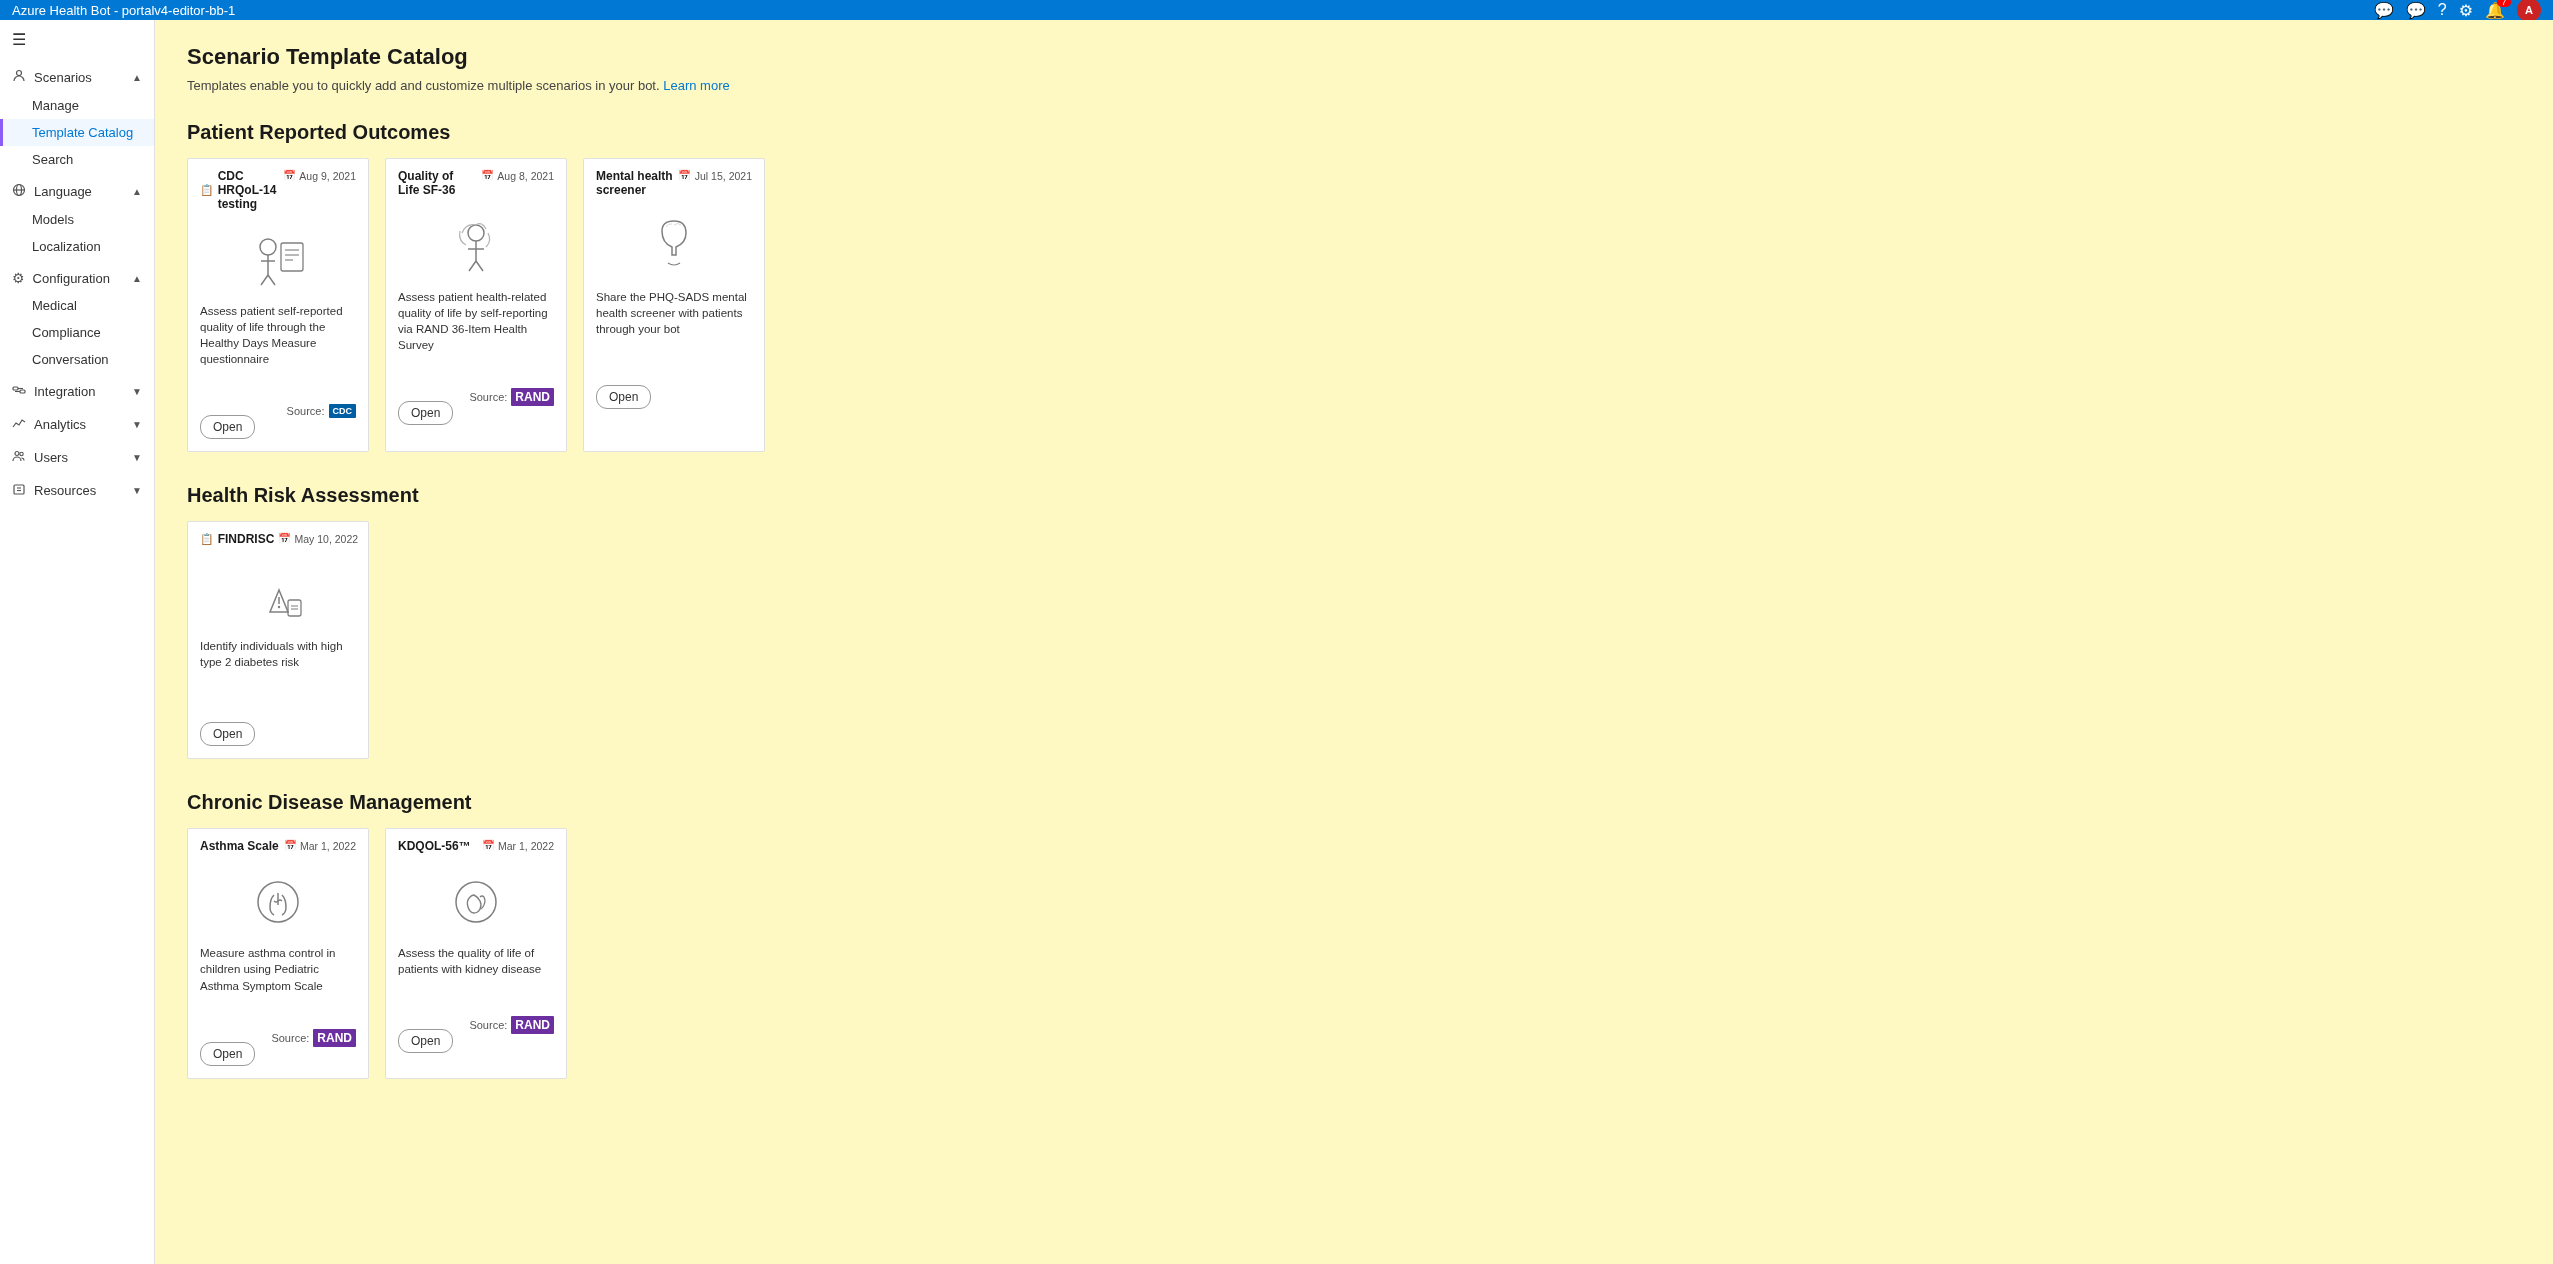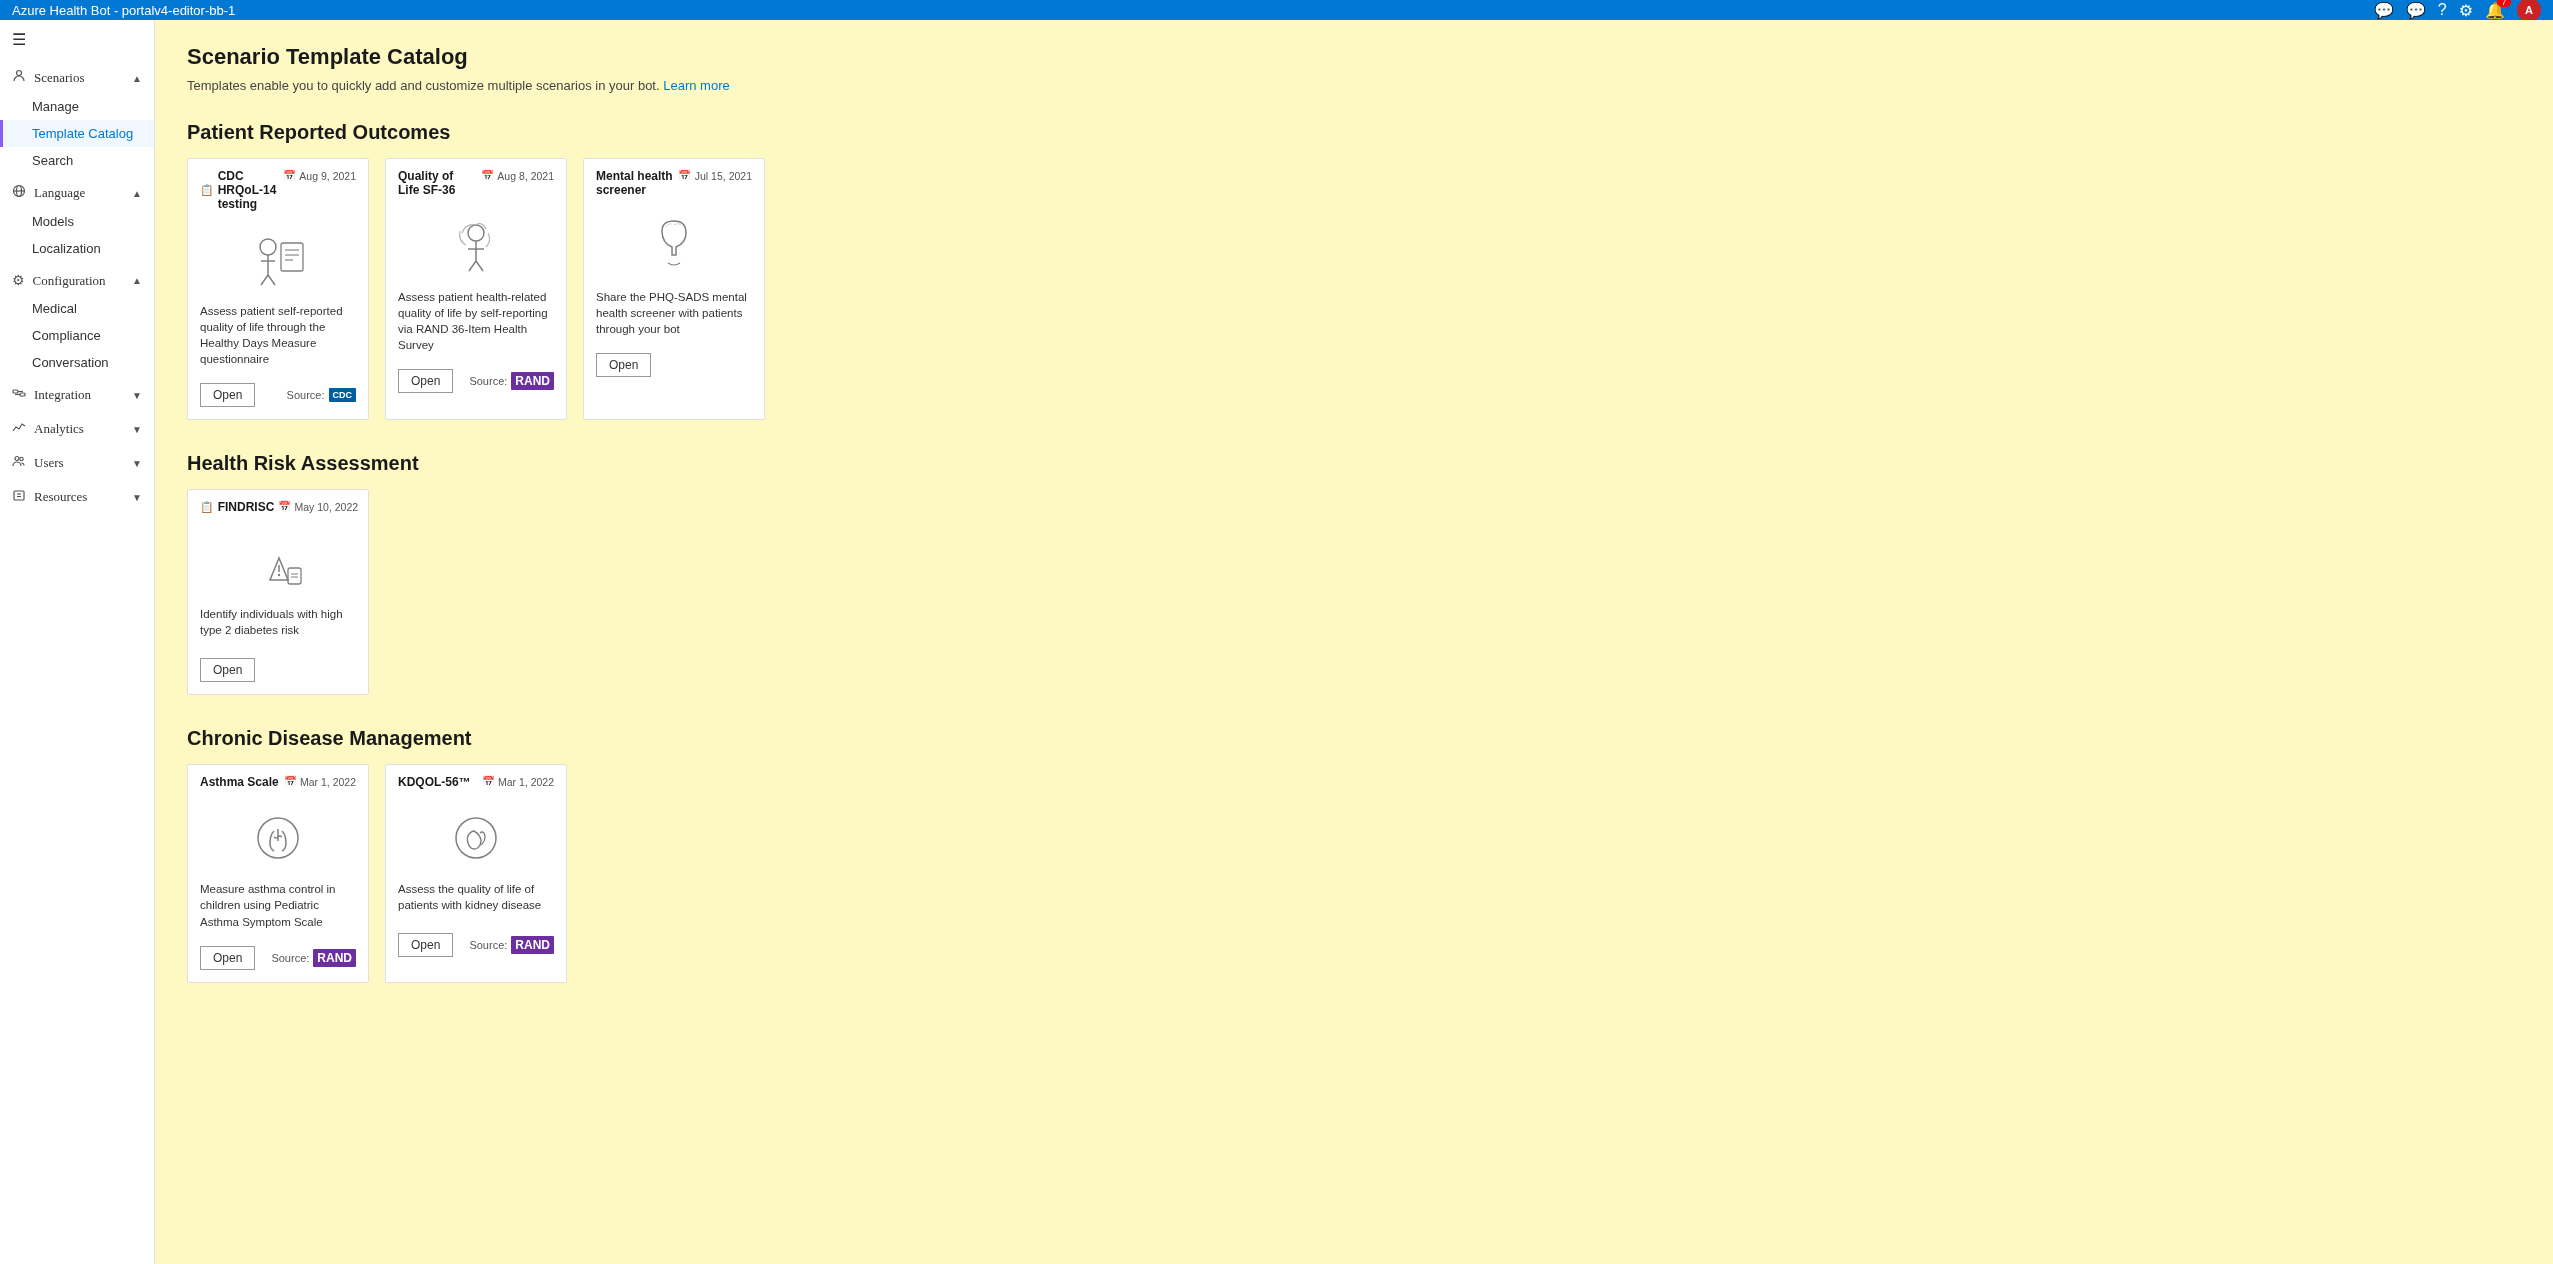--- a/index.html
+++ b/index.html
@@ -57,21 +57,20 @@
       font-size: 16px;
       color: #333;
     }
     .sidebar-section { margin-top: 2px; }
     .sidebar-group-header {
       display: flex; align-items: center; justify-content: space-between;
       padding: 8px 12px 6px 12px;
       cursor: pointer;
       color: #333;
       font-size: 13px;
-      font-family: Liberation Serif, serif;
     }
     .sidebar-group-left { display: flex; align-items: center; gap: 8px; }
     .sidebar-icon { font-size: 14px; color: #555; }
     .sidebar-chevron { font-size: 10px; color: #555; }
     .sidebar-item {
       padding: 6px 12px 6px 32px;
       cursor: pointer;
       color: #333;
       font-size: 13px;
       display: flex; align-items: center;
@@ -186,22 +185,23 @@
       font-weight: 700;
       padding: 2px 4px;
       border-radius: 1px;
     }
     .open-btn {
       border: 1px solid #999;
       background: white;
       padding: 4px 12px;
       font-size: 12px;
       cursor: pointer;
-      border-radius: 0;
+      border-radius: 11px;
       color: #333;
+      margin-top: 32px;
     }
   </style>
 </head>
 <body>
 
 <div class="topbar">
   <span class="topbar-title">Azure Health Bot - portalv4-editor-bb-1</span>
   <div class="topbar-icons">
     <span class="topbar-icon" title="Feedback">💬</span>
     <span class="topbar-icon" title="Chat">💬</span>

